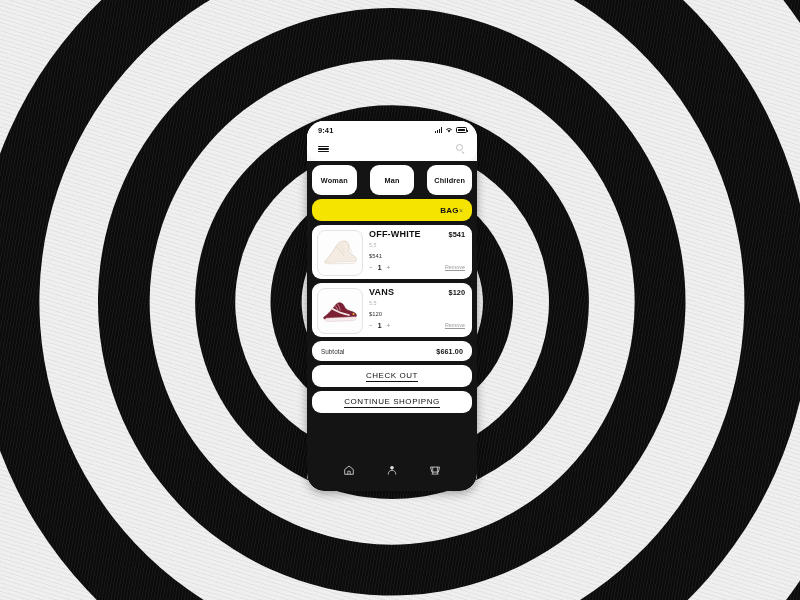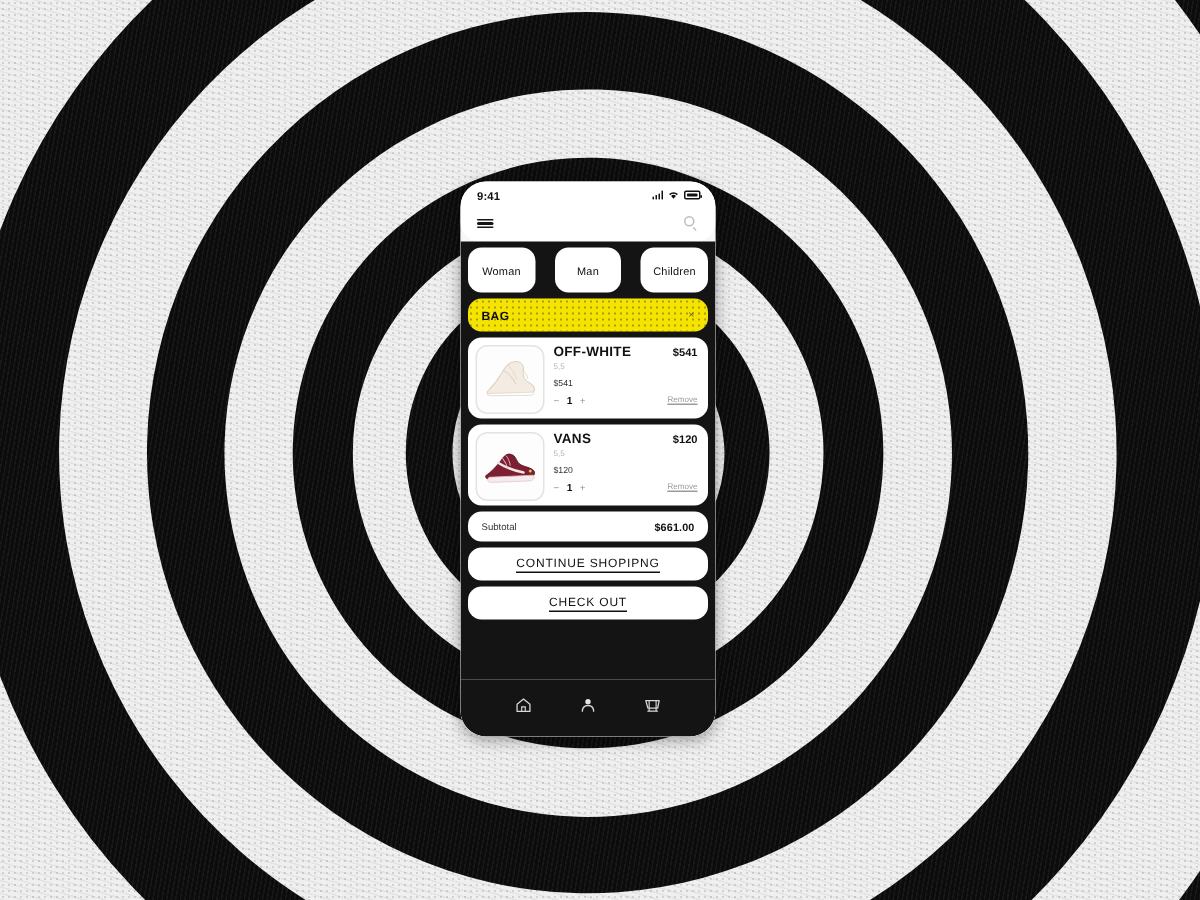--- a/index.html
+++ b/index.html
@@ -78,31 +78,31 @@
   .search-ic::after{content:"";position:absolute;left:6.4px;top:6.6px;width:3.4px;height:1.1px;background:#7d7d7d;transform:rotate(45deg);transform-origin:left center;border-radius:1px;}
 
   
   .body{
     flex:1;display:flex;flex-direction:column;gap:4px;
     padding:4px 5px 0 5px;background:#141414;
     overflow:hidden;
   }
 
   
-  .tabs{display:flex;gap:13px;}
+  .tabs{display:flex;gap:13px;font-weight:bold;}
   .tab{
     flex:1;height:30px;background:#fff;border-radius:9px;
     display:flex;align-items:center;justify-content:center;
     font-size:7.3px;color:#111;letter-spacing:.15px;cursor:pointer;
   }
 
   
   .bagbar{
     height:22px;background:#F5E400;border-radius:9px;
-    display:flex;align-items:center;justify-content:space-between;
+    display:flex;align-items:center;justify-content:flex-end;
     padding:0 9px;position:relative;overflow:hidden;
   }
   .bagbar .dots{
     position:absolute;inset:0;
     background-image:radial-gradient(rgba(60,60,40,.42) .55px, transparent .6px);
     background-size:4px 4px;pointer-events:none;
   }
   .bag-label{font-size:8px;font-weight:bold;color:#111;letter-spacing:.3px;position:relative;}
   .bag-close{font-size:7px;color:#3a3a20;position:relative;opacity:.75;cursor:pointer;line-height:1;}
 
@@ -285,24 +285,24 @@
             </div>
           </div>
         </div>
 
         <div class="subtotal">
           <div class="sub-l">Subtotal</div>
           <div class="sub-r">$661.00</div>
         </div>
 
         <div class="actionbtn">
+          <span>CHECK OUT</span>
+        </div>
+        <div class="actionbtn">
           <span>CONTINUE SHOPIPNG</span>
-        </div>
-        <div class="actionbtn">
-          <span>CHECK OUT</span>
         </div>
 
         <div class="spacer"></div>
       </div>
 
       <div class="bottomnav">
         <div class="navic">
           <svg viewBox="0 0 14 14" width="12" height="12">
             <path d="M2 6.4 L7 2.4 L12 6.4 L12 12 L2 12 Z" fill="none" stroke="#d8d8d8" stroke-width="1" stroke-linejoin="round"></path>
             <path d="M5.6 12 L5.6 8.4 L8.4 8.4 L8.4 12" fill="none" stroke="#d8d8d8" stroke-width=".9"></path>

